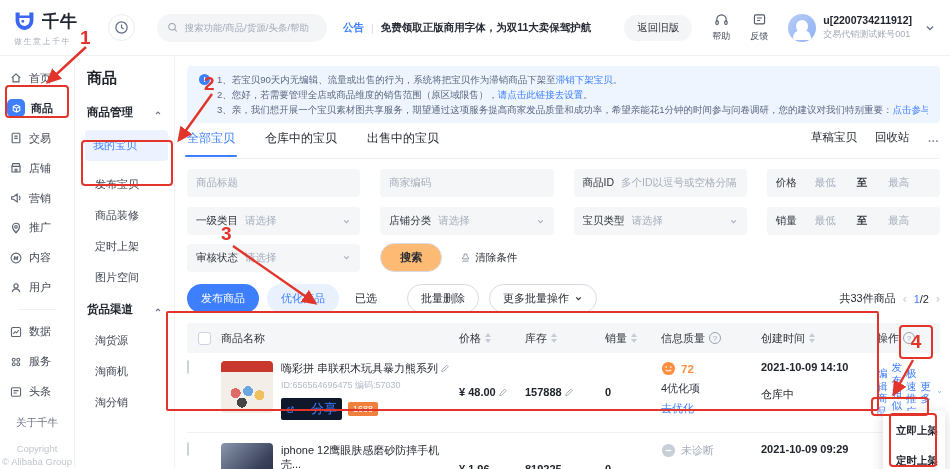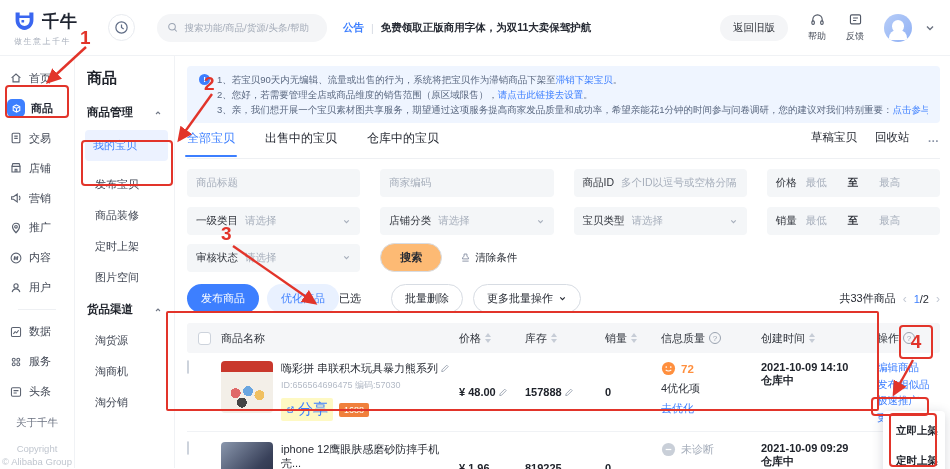--- a/index.html
+++ b/index.html
@@ -71,30 +71,30 @@
   .tabs-right .dots { color:#8a93a6; font-weight:bold; letter-spacing:1px; cursor:pointer; }
   .tabs-right span { cursor:pointer; }
 
   .filters { margin-top:10px; display:grid; grid-template-columns:repeat(4,1fr); gap:8px 20px; }
   .filters-row3 { margin-top:8px; display:grid; grid-template-columns:1fr 1fr 1fr 1fr; gap:20px; align-items:center; }
   .field { height:28px; background:#f4f6f8; border-radius:4px; display:flex; align-items:center; padding:0 9px; font-size:10.5px; color:#30343c; gap:7px; min-width:0; cursor:text;text-align:center; }
   .field .ph { color:#a6aebb; white-space:nowrap; overflow:hidden; }
   .field .caret { margin-left:auto; color:#a6aebb; flex:none; }
   .range span.ph { margin-right:0; }
   .range .to { font-weight:bold; color:#30343c; margin:0 14px; }
-  .range .ph.min { margin-left:2px; }
+  .range .ph.min { margin-left:11px; }
   .search-area { display:flex; align-items:center; }
   .search-btn { border:1px solid #d7dce3; border-radius:15px; padding:6px 19px; font-size:11px; color:#262a33; background:#fdba74; font-weight:bold; cursor:pointer; }
   .clear-btn { margin-left:18px; font-size:10.5px; color:#30343c; display:flex; align-items:center; gap:4px; cursor:pointer; }
   .clear-btn svg { color:#8a93a6; }
 
   .action-row { margin-top:12px; display:flex; align-items:center; }
   .btn-primary { background:#3d7fff; color:#fff; font-size:11px; border-radius:15px; padding:7px 14px; cursor:pointer; }
   .btn-soft { background:#e9f1ff; color:#3d7fff; margin-left:8px; border-radius:15px; padding:7px 14px; font-size:11px; cursor:pointer; }
-  .selected-text { font-size:11px; color:#262a33; }
+  .selected-text { margin-left:16px; font-size:11px; color:#262a33; }
   .btn-outline { border:1px solid #d7dce3; border-radius:15px; padding:6px 13px; font-size:11px; color:#262a33; background:#fff; display:flex; align-items:center; gap:5px; cursor:pointer; }
   .btn-outline.first { margin-left:30px; }
   .btn-outline + .btn-outline { margin-left:10px; }
   .count-area { margin-left:auto; display:flex; align-items:center; gap:7px; font-size:11px; color:#262a33; }
   .pg-arrow { color:#c3c9d4; font-size:12px; cursor:pointer; }
   .pg-current { color:#3d7fff; }
 
   
   .table { margin-top:10px; }
   .thead, .trow { display:grid; grid-template-columns:34px 238px 66px 80px 56px 100px 116px 1fr; }
@@ -117,30 +117,30 @@
       radial-gradient(circle at 28% 62%, #e06a6a 0 5px, transparent 5px),
       radial-gradient(circle at 52% 58%, #6aa6e0 0 5px, transparent 5px),
       radial-gradient(circle at 74% 66%, #f0c060 0 5px, transparent 5px),
       radial-gradient(circle at 40% 80%, #444 0 5px, transparent 5px),
       linear-gradient(180deg,#c9382c 0 11px,#f3efe8 11px); }
   .thumb2 { background:linear-gradient(135deg,#8a97ad 0%,#39415a 60%,#232a3e 100%); }
   .prod-title { font-size:11px; color:#262a33; line-height:14px; max-width:172px; }
   .pencil { display:inline-block; margin-left:3px; }
   .prod-id { margin-top:4px; font-size:9px; color:#b3bac6; }
   .prod-tags { margin-top:6px; display:flex; gap:6px; align-items:center; }
-  .tag-share { color:#3d7fff; font-size:15px; background:#fef9c3; padding:2px 5px; border-radius:2px; display:flex; gap:3px; align-items:center; cursor:pointer; }
+  .tag-share { color:#3d7fff; font-size:13px; background:#0f172a; padding:2px 5px; border-radius:2px; display:flex; gap:16px; align-items:center; cursor:pointer; }
   .tag-1688 { background:#f0803c; color:#fff; font-size:9px; padding:2px 5px; border-radius:2px; }
   .val { font-weight:bold; font-size:11px; color:#20242c; display:flex; align-items:center; }
   .q-score { display:flex; align-items:center; gap:5px; color:#ff8f3e; font-weight:bold; font-size:11.5px; }
   .q-items { margin-top:5px; color:#30343c; }
   .q-link { margin-top:5px; color:#3d7fff; cursor:pointer; }
   .q-none { display:flex; gap:5px; color:#a6aebb; align-items:center; }
   .time { color:#20242c; font-weight:bold; }
-  .status { margin-top:0; color:#20242c; font-weight:bold; }
-  .ops { display:flex; flex-direction:column; gap:4px; color:#3d7fff; font-size:10.5px; }
+  .status { margin-top:14px; color:#20242c; font-weight:normal; }
+  .ops { display:flex; flex-direction:row; gap:4px; color:#3d7fff; font-size:10.5px; }
   .ops span { cursor:pointer; line-height:12.5px; display:flex; align-items:center; gap:3px; }
 
   
   .popup { position:absolute; left:883px; top:411px; width:62px; background:#fff; border-radius:4px; box-shadow:0 2px 12px rgba(30,40,60,.18); padding:5px 0; z-index:5; }
   .popup-item { font-size:10.5px; color:#20242c; font-weight:bold; padding:8px 0 8px 13px; cursor:pointer; }
 
   
   .ann { position:absolute; border:2px solid #e2342a; border-radius:4px; z-index:10; pointer-events:none; }
   .ann-label { position:absolute; color:#e2342a; font-size:19px; font-weight:bold; z-index:11; pointer-events:none; }
   #arrows { position:absolute; inset:0; z-index:9; pointer-events:none; }
@@ -191,20 +191,24 @@
         <span>帮助</span>
       </div>
       <div class="icon-btn">
         <svg width="15" height="15" viewBox="0 0 16 16" fill="none" stroke="currentColor" stroke-width="1.2">
             <rect x="2.6" y="3" width="10.8" height="9.6" rx="1.4"></rect>
             <path d="M5.4 6.4h5.2M5.4 9h3.4"></path>
           </svg>
         <span>反馈</span>
       </div>
       <div class="avatar"></div>
+      <div class="user-meta">
+        <div class="user-id">u[2200734211912]</div>
+        <div class="user-account">交易代销测试账号001</div>
+      </div>
       <svg class="top-chevron" width="12" height="12" viewBox="0 0 12 12" fill="none" stroke="currentColor" stroke-width="1.4">
           <path d="M3 4.5l3 3 3-3"></path>
         </svg>
     </div>
   </header>
 
   <div class="body-row">
 
     <nav class="rail">
       <div class="rail-item">
@@ -335,22 +339,22 @@
             <span>。</span>
         </div>
         <div class="banner-line indent">
           <span class="pre">3、亲，我们想开展一个宝贝素材图共享服务，期望通过这项服务提高商家发品质量和成功率，希望亲能花1分钟的时间参与问卷调研，您的建议对我们特别重要：</span>
             <span class="blink">点击参与</span>
         </div>
       </div>
 
       <div class="tabs-row">
         <span class="tab active">全部宝贝</span>
+        <span class="tab">仓库中的宝贝</span>
         <span class="tab">出售中的宝贝</span>
-        <span class="tab">仓库中的宝贝</span>
         <div class="tabs-right">
           <span>草稿宝贝</span>
           <span>回收站</span>
           <span class="dots">…</span>
         </div>
       </div>
 
       <div class="filters">
         <div class="field">
           <span class="ph">商品标题</span>

